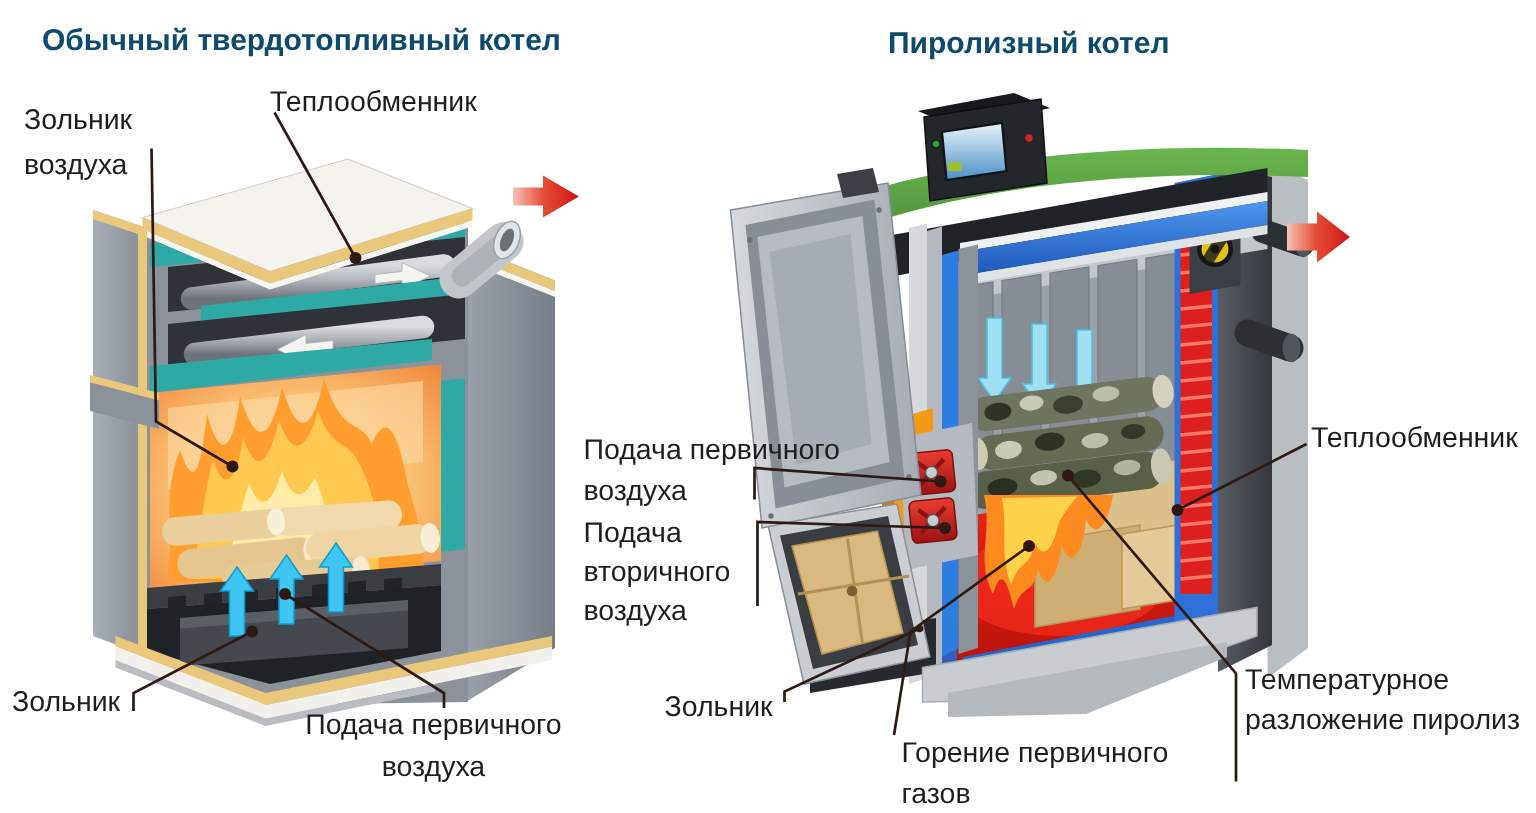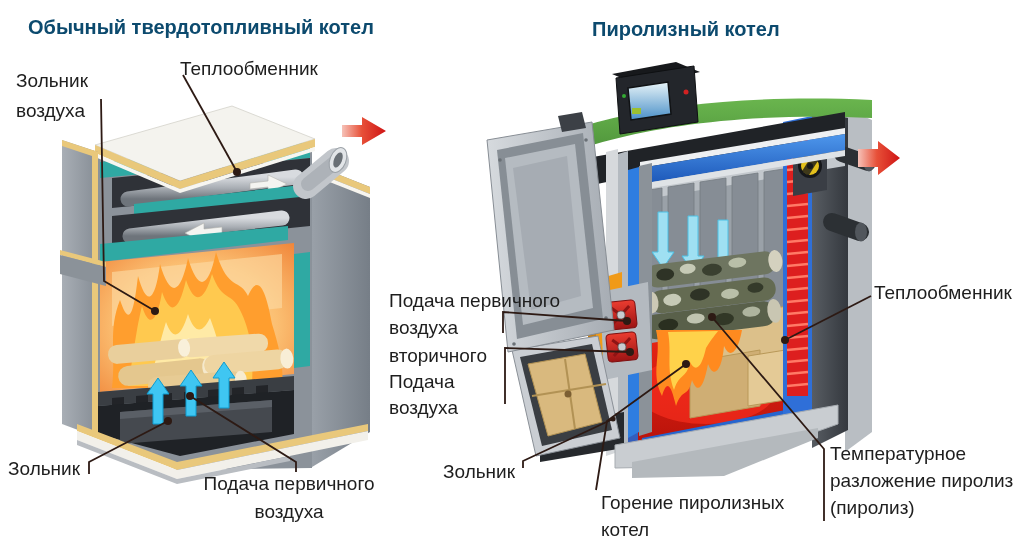--- a/index.html
+++ b/index.html
@@ -394,37 +394,36 @@
     <span>Подача первичного</span>
     <span>воздуха</span>
   </div>
 
   <div class="lbl" style="left:389px;top:287px;">
     <span>Подача первичного</span>
     <span>воздуха</span>
   </div>
 
   <div class="lbl lh26" style="left:389px;top:343px;">
+    <span>Подача</span>
     <span>вторичного</span>
-    <span>Подача</span>
     <span>воздуха</span>
   </div>
 
   <div class="lbl" style="left:443px;top:458px;">
     <span>Зольник</span>
   </div>
 
   <div class="lbl" style="left:601px;top:489px;">
-    <span>Горение пиролизных</span>
-    <span>котел</span>
+    <span>Горение первичного</span>
+    <span>газов</span>
   </div>
 
   <div class="lbl" style="left:830px;top:440px;">
     <span>Температурное</span>
     <span>разложение пиролиз</span>
-    <span>(пиролиз)</span>
   </div>
 
   <div class="lbl" style="left:874px;top:279px;">
     <span>Теплообменник</span>
   </div>
 
 </div>
 
 </body></html>

